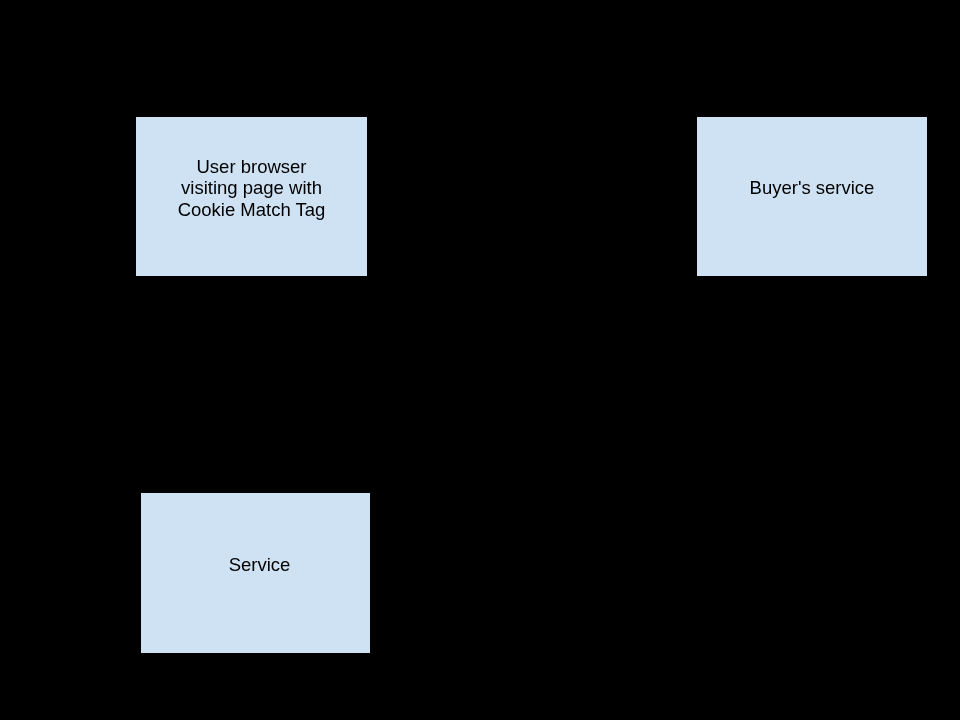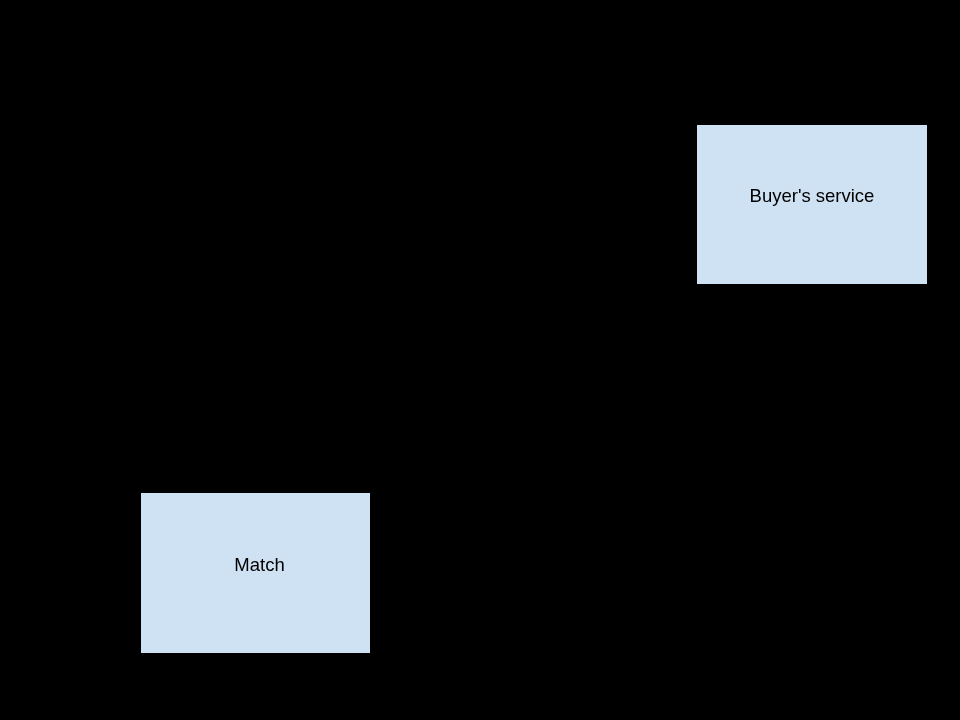--- a/index.html
+++ b/index.html
@@ -30,41 +30,48 @@
     line-height: 21.5px;
   }
   
   .node { padding-bottom: 17px; }
 
   .node-user-browser {
     left: 135px; top: 116px;
     width: 233px; height: 161px;
   }
   .node-buyers-service {
-    left: 696px; top: 124px;
+    left: 696px; top: 116px;
     width: 232px; height: 161px;
   }
   .node-google-cms {
     left: 140px; top: 492px;
     width: 231px; height: 162px;
     padding-left: 8px; 
   }
   .node-label div { white-space: nowrap; }
 </style>
 </head>
 <body>
 
 <div class="canvas">
 
+  <div class="node node-user-browser">
+    <div class="node-label">
+      <div>User browser</div>
+      <div>visiting page with</div>
+      <div>Cookie Match Tag</div>
+    </div>
+  </div>
 
   <div class="node node-buyers-service">
     <div class="node-label">
       <div>Buyer's service</div>
     </div>
   </div>
 
   <div class="node node-google-cms">
     <div class="node-label">
-      <div>Match</div>
+      <div>Service</div>
     </div>
   </div>
 
 </div>
 
 </body></html>

